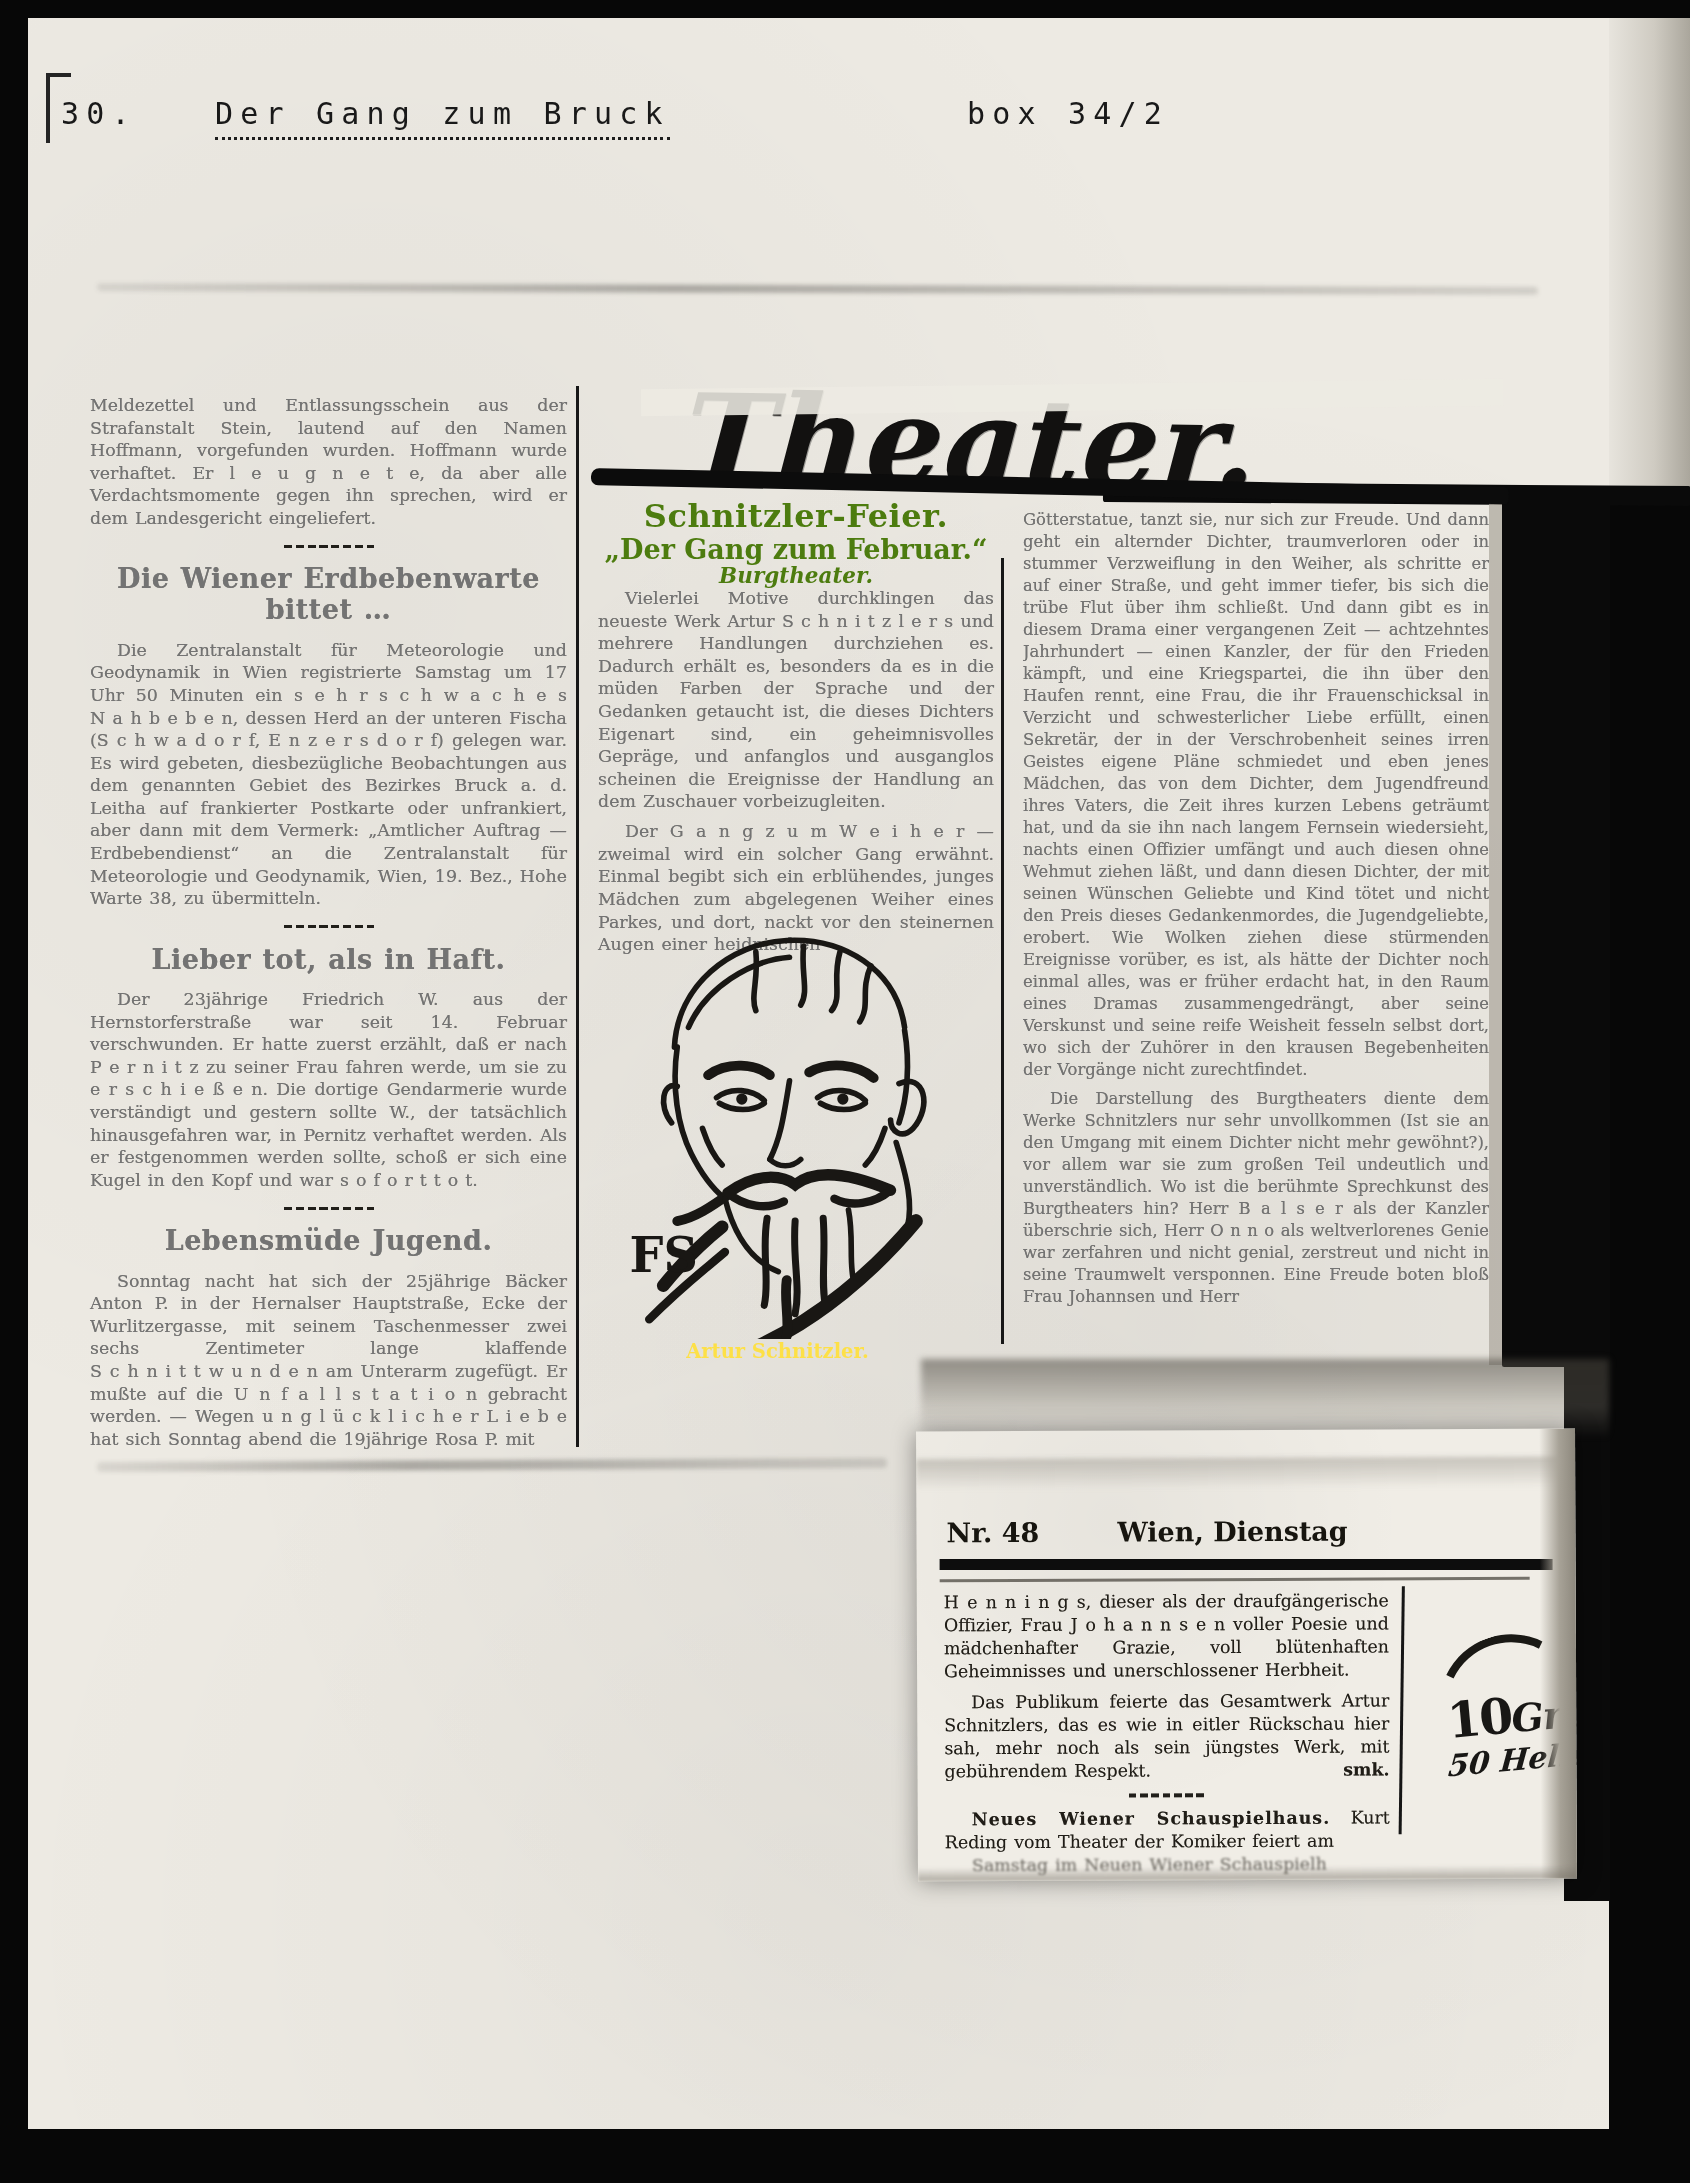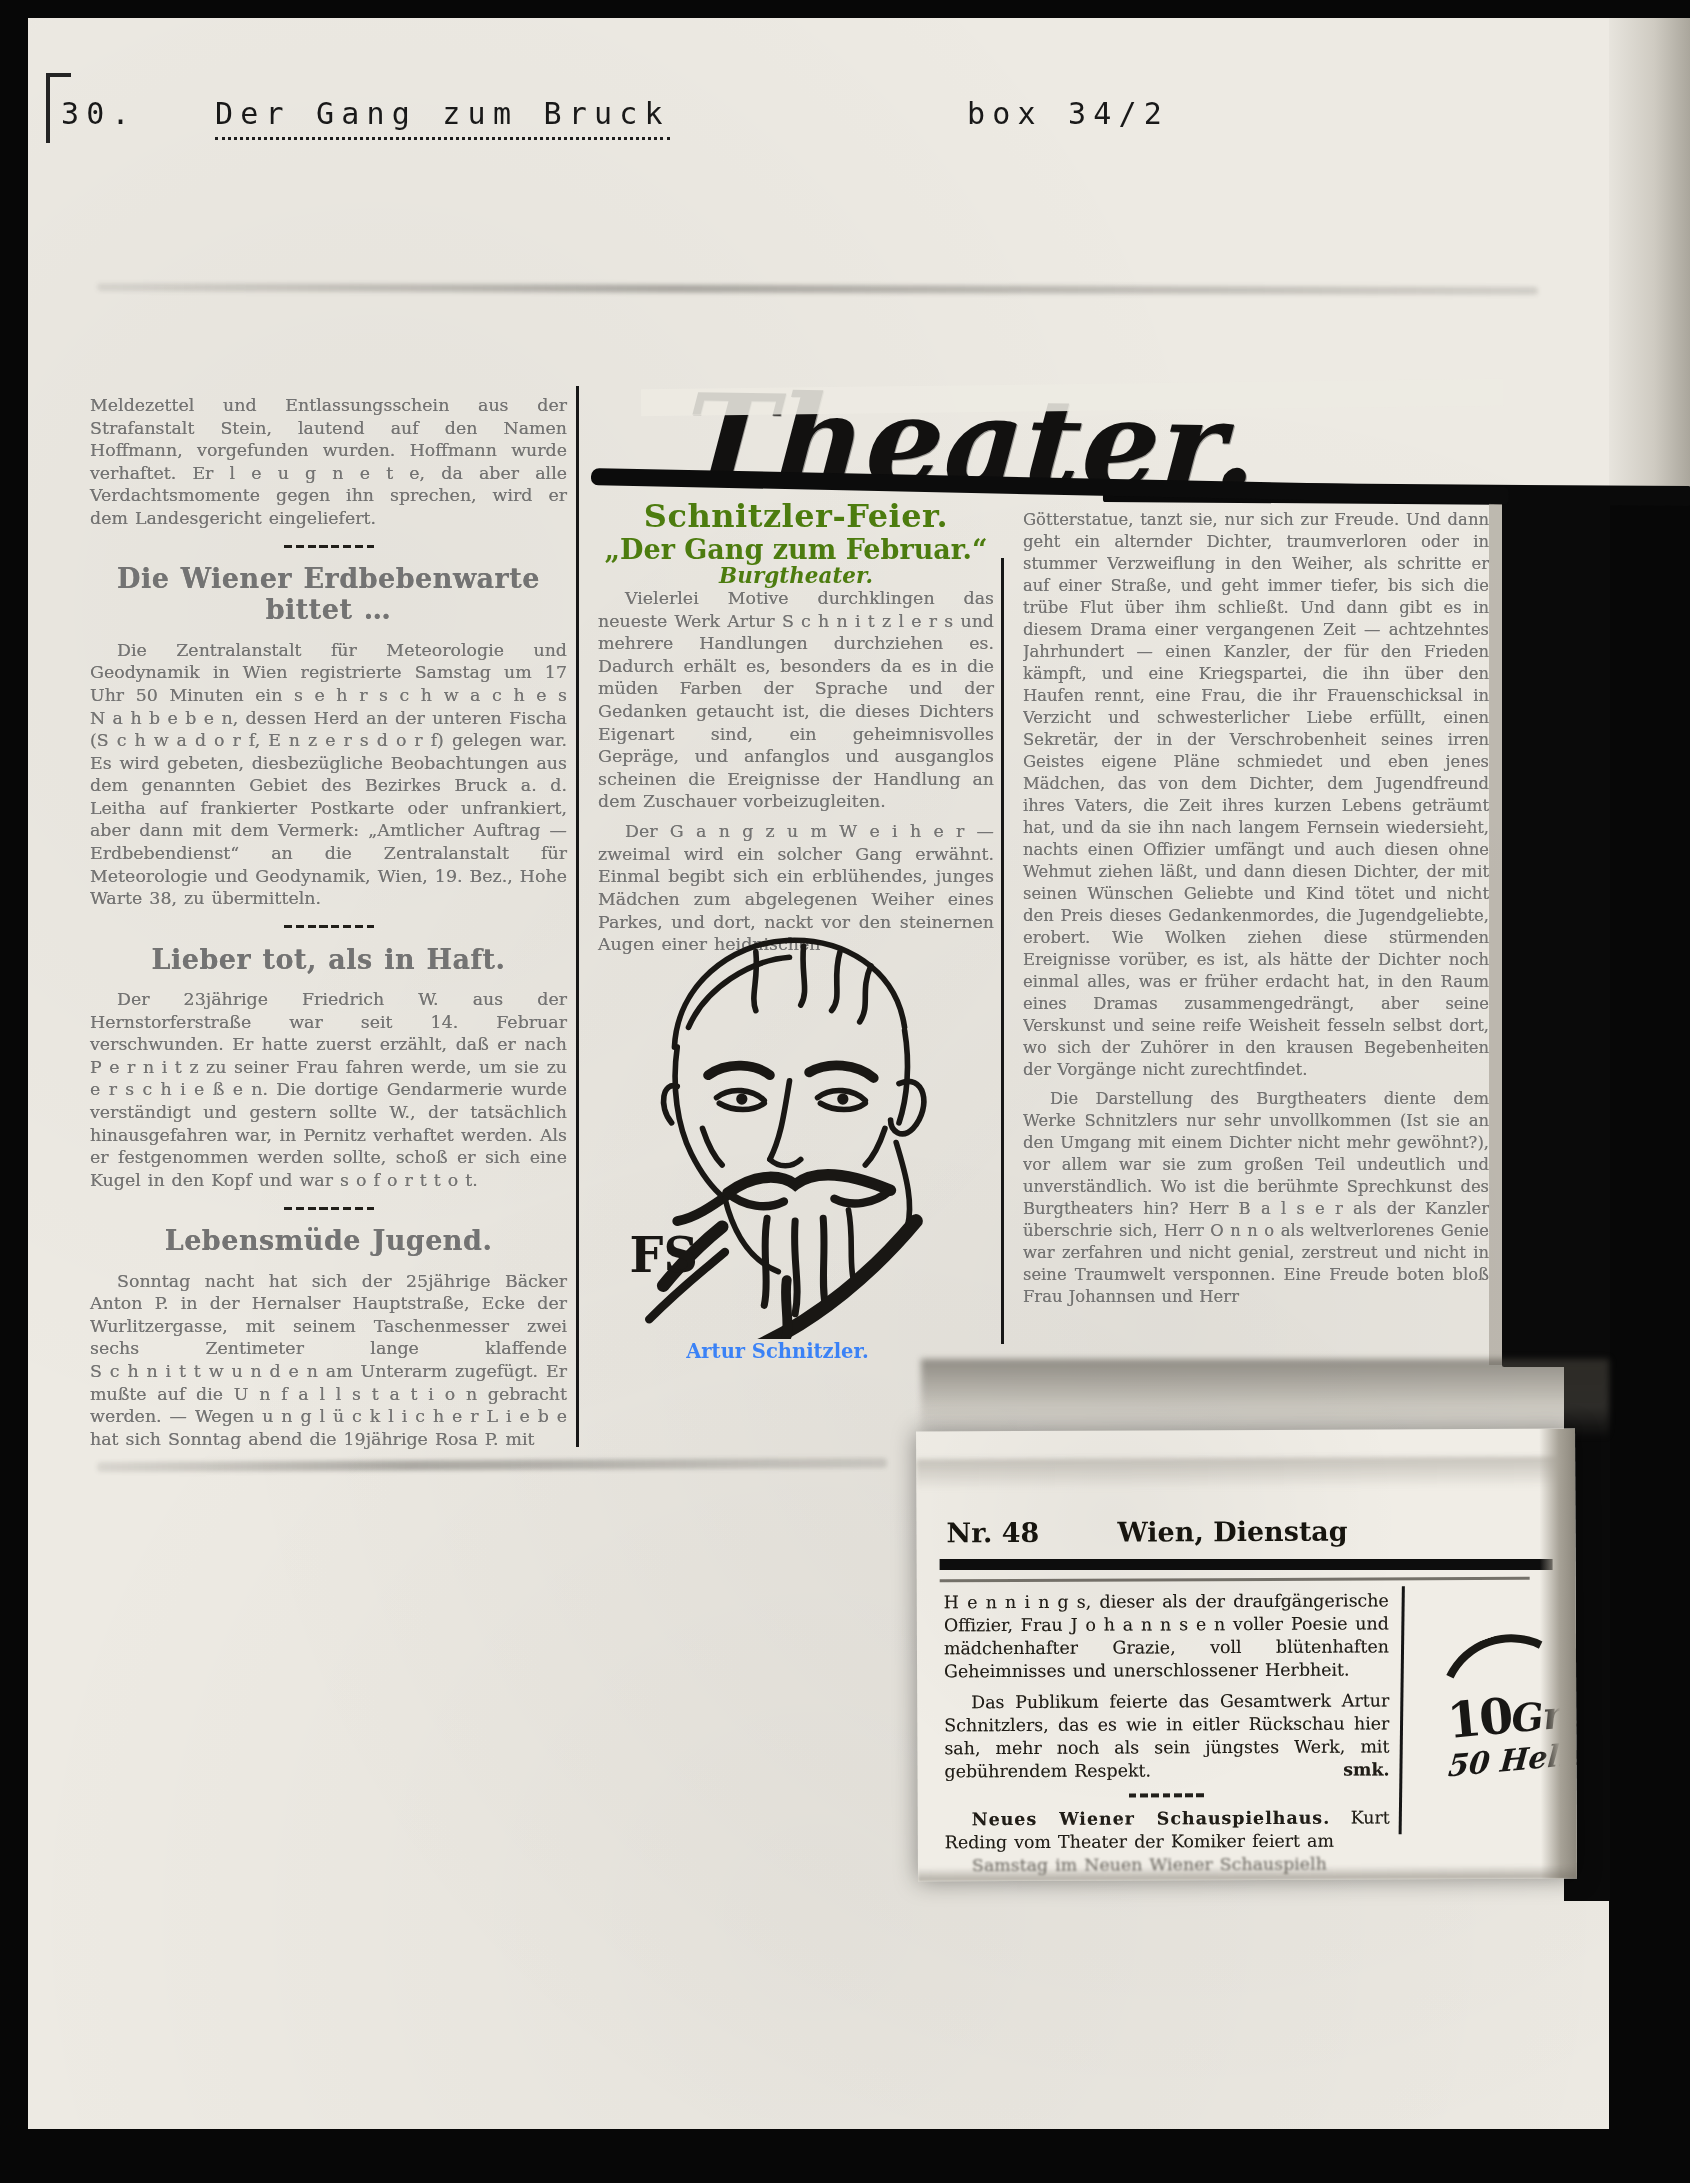--- a/index.html
+++ b/index.html
@@ -62,21 +62,21 @@
   .mast-bar{position:absolute;left:591px;top:468px;width:918px;height:17px;background:#0c0c0c;
        transform:rotate(1.2deg);transform-origin:left center;border-radius:8.2px 5.1px 4.1px 7.2px;}
   .rv-head{position:absolute;left:598px;width:396px;text-align:center;font-weight:bold;color:#4d7c0f;}
   .rv-title{top:497px;font-size:32px;letter-spacing:0.5px;}
   .rv-sub{top:534px;font-size:27px;font-weight:bold;}
   .rv-venue{top:563px;font-size:21.5px;font-style:italic;}
   
   .portrait{position:absolute;left:608px;top:918px;width:349px;height:421px;}
   .portrait svg{width:100%;height:100%;}
   .caption{position:absolute;left:598px;top:1340px;width:359px;text-align:center;
-       font-size:19.5px;font-weight:bold;color:#3b82f6;}
+       font-size:19.5px;font-weight:bold;color:#fde047;}
   
   .clip2{position:absolute;left:917px;top:1430px;width:659px;height:450px;background:#f0ede6;
        transform:rotate(-.25deg);overflow:hidden;box-shadow:0 0 23px rgba(0,0,0,.4);
        background-image:radial-gradient(circle at 30% 20%,rgba(0,0,0,.04),transparent 50%);}
   .clip2-topsmudge{position:absolute;left:0;top:28px;width:659px;height:31px;
        background:linear-gradient(to bottom,rgba(120,115,105,.35),rgba(120,115,105,0));filter:blur(2.6px);}
   .clip2 .hdr{position:absolute;font-weight:bold;font-size:27px;color:#17150f;}
   .hdr-no{left:30px;top:86px;}
   .hdr-date{left:201px;top:86px;}
   .bc-rule{position:absolute;left:23px;top:129px;width:613px;height:10.8px;background:#0d0d0d;

